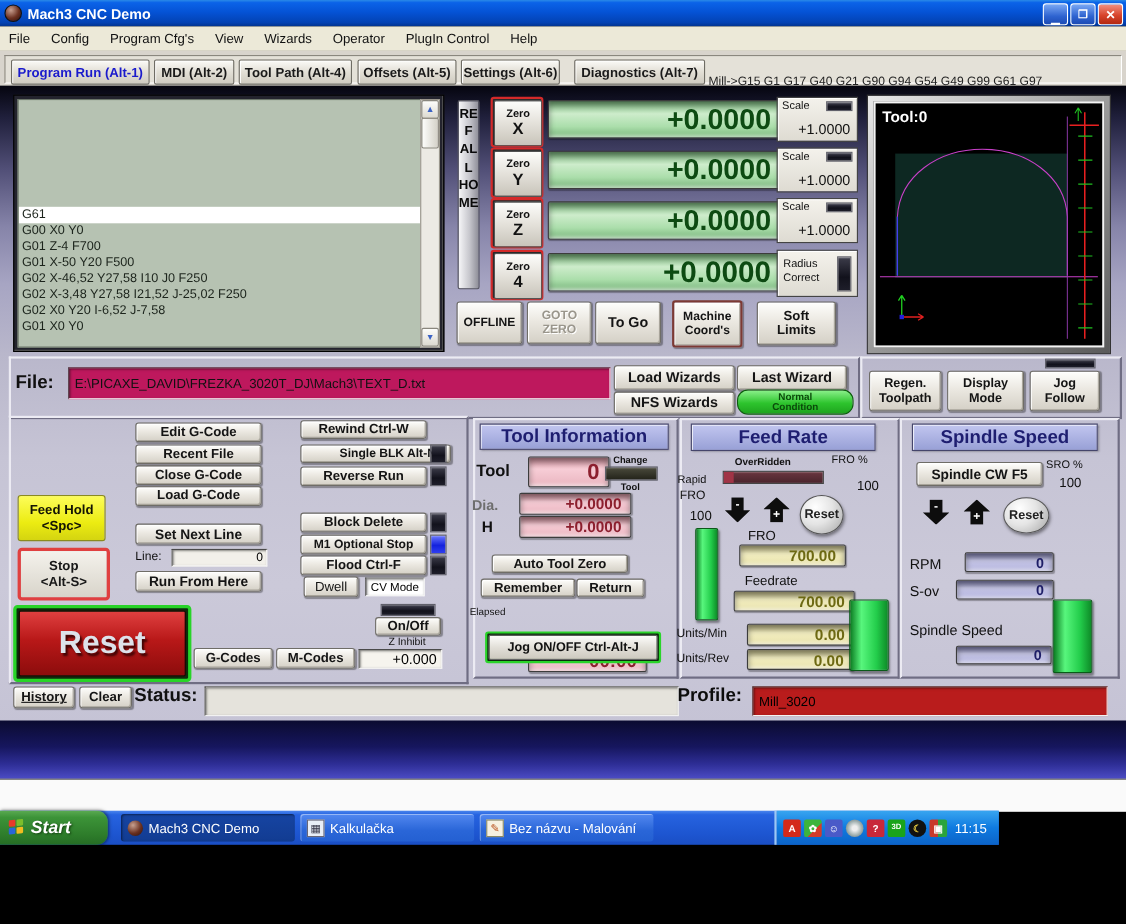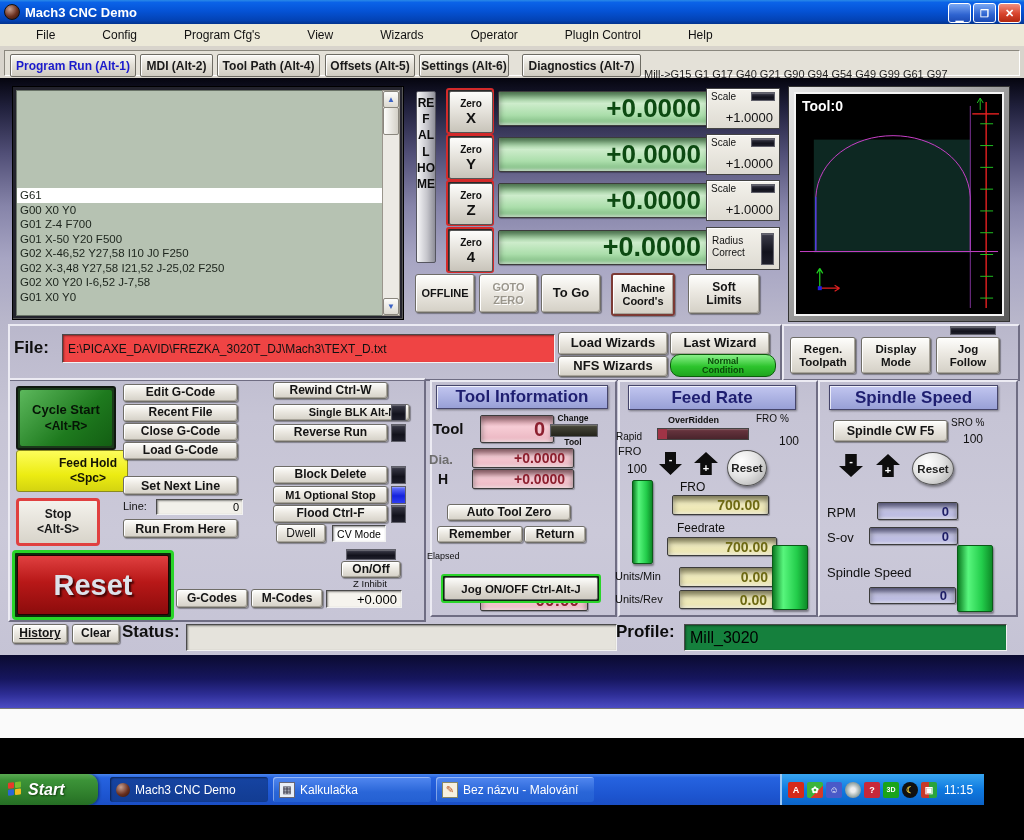--- a/index.html
+++ b/index.html
@@ -14,21 +14,21 @@
   .appicon{width:14px;height:14px;border-radius:50%;margin:0 5px 0 4px;
     background:radial-gradient(circle at 35% 30%,#c8a090,#6a3020 55%,#2a0f08);border:1px solid #111;}
   .winbtns{position:absolute;right:3px;top:3px;display:flex;gap:2px;}
   .wbtn{width:21px;height:18px;border-radius:3px;border:1px solid #fff;
     background:linear-gradient(180deg,#7aa8f4,#2e63d0 60%,#1c4bb4);
     color:#fff;font-size:10px;font-weight:bold;display:flex;align-items:center;justify-content:center;}
   .wbtn.close{background:linear-gradient(180deg,#f09080,#d8442c 55%,#b22810);font-size:11px;}
   .menubar{position:absolute;left:0;top:24px;width:1024px;height:22px;background:#ece9d8;
     border-bottom:1px solid #b8b4a4;display:flex;align-items:center;gap:19px;padding-left:8px;
     font-size:12px;color:#111;}
-  .menubar span{cursor:default;margin-left:28px;}
+  .menubar span{cursor:default;}
   
   .tabstrip{position:absolute;left:0;top:46px;width:1024px;height:32px;background:#d8d4cc;}
   .tabinner{position:absolute;left:4px;top:4px;right:4px;bottom:2px;background:#e4e1d8;
     border:1px solid;border-color:#8a877e #fff #fff #8a877e;}
   .tab{position:absolute;top:54px;height:21px;display:flex;align-items:center;justify-content:center;
     background:linear-gradient(180deg,#fbfaf7,#e4e1d8 45%,#cfcbc0);border:1px solid #6e6c64;border-radius:2px;
     box-shadow:inset 1px 1px 0 #fff;font-size:12px;font-weight:bold;color:#1a1a1a;cursor:pointer;}
   .tab.active{color:#1a1acc;}
   .modes{position:absolute;left:644px;top:68px;font-size:11px;color:#222;}
   
@@ -38,21 +38,21 @@
   .blue-band{position:absolute;left:0;top:655px;width:1024px;height:53px;
     background:linear-gradient(180deg,#0b0b30 0%,#16165e 45%,#2e2e96 75%,#4c4cc4 100%);}
   .white-strip{position:absolute;left:0;top:708px;width:1024px;height:29px;background:#fafafa;border-top:1px solid #777;}
   .panel{position:absolute;border:2px solid;border-color:#ecebf3 #6f6d83 #6f6d83 #ecebf3;}
   
   .btn{position:absolute;display:flex;flex-direction:column;align-items:center;justify-content:center;text-align:center;
     background:linear-gradient(180deg,#fefefc,#ebe8e1 45%,#d4d0c6);border:1px solid #6f6d67;border-radius:3px;
     box-shadow:inset 1px 1px 0 #fff,inset -1px -1px 0 #a8a49a,1px 1px 1px rgba(0,0,0,.35);
     color:#141414;font-weight:bold;cursor:pointer;line-height:1.12;}
   .btn.disabled{color:#9a968c;text-shadow:1px 1px 0 #fff;}
-  .sunken{position:absolute;background:#ef4444;border:1px solid;border-color:#4a4a4a #f2f2f2 #f2f2f2 #4a4a4a;
+  .sunken{position:absolute;background:#be185d;border:1px solid;border-color:#4a4a4a #f2f2f2 #f2f2f2 #4a4a4a;
     box-shadow:inset 1px 1px 2px rgba(0,0,0,.45);display:flex;align-items:center;}
   .led{position:absolute;background:linear-gradient(180deg,#3c3c4a,#12121c 60%,#1e1e2a);
     border:1px solid #60606a;box-shadow:inset 0 1px 1px rgba(255,255,255,.25);}
   .led.blue{background:linear-gradient(180deg,#6a78ff,#1422dd 55%,#2f3ef2);}
   .dro{position:absolute;display:flex;align-items:center;justify-content:flex-end;padding-right:8px;
     font-weight:bold;border:1px solid #3c3c3c;border-radius:2px;
     box-shadow:inset 0 4px 6px rgba(0,0,0,.45),inset 0 -2px 3px rgba(255,255,255,.55),1px 1px 1px rgba(0,0,0,.3);}
   .dro.green{background:linear-gradient(180deg,#7fbf82,#cdeccb 35%,#abdeab 70%,#7ab67d);color:#0d4a12;}
   .dro.pink{background:linear-gradient(180deg,#d895a2,#f7cdd6 40%,#e9b4bf);color:#8c1f2e;}
   .dro.yellow{background:linear-gradient(180deg,#d5cf97,#f4efc2 40%,#e7e1ab);color:#6d6913;}
@@ -94,21 +94,21 @@
     box-shadow:inset 1px 1px 0 #fff;color:#111;}
   .refhome{position:absolute;left:416px;top:91px;width:20px;height:172px;
     background:linear-gradient(90deg,#f6f6f8,#c6c6cc 55%,#8e8e98);border:1px solid #55555f;border-radius:2px;
     font-size:12px;font-weight:bold;color:#0a0a0a;text-align:center;word-break:break-all;line-height:16.2px;padding-top:3px;box-sizing:border-box;}
   
   .tp-frame{position:absolute;left:788px;top:86px;width:222px;height:236px;
     background:linear-gradient(135deg,#e8e8e8,#9a9a9a 50%,#5a5a5a);border:1px solid #333;padding:5px;box-sizing:border-box;}
   .tp-inner{width:100%;height:100%;background:#000;border:2px solid #f4f4f4;box-sizing:border-box;position:relative;}
   .tp-label{position:absolute;left:6px;top:4px;color:#fff;font-weight:bold;font-size:14px;}
   
-  .taskbar{position:absolute;left:0;top:774px;width:984px;height:31px;
+  .taskbar{position:absolute;left:0;top:737px;width:908px;height:31px;
     background:linear-gradient(180deg,#4a86ee 0%,#2663e0 12%,#1d55d0 70%,#1a4ec4 100%);}
   .startbtn{position:absolute;left:0;top:0;width:98px;height:31px;border-radius:0 10px 10px 0;
     background:linear-gradient(180deg,#5aaa52 0%,#3c9338 20%,#2e7d2b 70%,#256d24 100%);
     box-shadow:1px 0 3px rgba(0,0,0,.5);display:flex;align-items:center;gap:5px;padding-left:8px;box-sizing:border-box;
     color:#fff;font-size:16px;font-weight:bold;font-style:italic;text-shadow:1px 1px 2px #14400f;cursor:pointer;}
   .flag{width:15px;height:15px;display:grid;grid-template-columns:6px 6px;grid-template-rows:6px 6px;gap:1px;transform:skewY(-6deg);}
   .flag i{border-radius:1px;}
   .taskbtn{position:absolute;top:3px;height:25px;width:158px;border-radius:3px;display:flex;align-items:center;gap:5px;
     padding-left:6px;box-sizing:border-box;color:#fff;font-size:12px;cursor:pointer;overflow:hidden;white-space:nowrap;}
   .taskbtn.active{background:linear-gradient(180deg,#1644a2,#123c92);box-shadow:inset 1px 1px 2px rgba(0,0,0,.5);}
@@ -297,30 +297,23 @@
     </div>
   <div class="btn" style="left:861px;top:337px;width:68px;height:35px;font-size:11.5px;">
       <span style="width:50px;">Display Mode</span>
     </div>
   <div class="btn" style="left:936px;top:337px;width:62px;height:35px;font-size:11.5px;">
       <span style="width:44px;">Jog Follow</span>
     </div>
 
   <div class="panel" style="left:8px;top:378px;width:414px;height:240px;"></div>
 
-  <div class="abs" style="left:16px;top:386px;width:92px;height:56px;border:2px solid #101810;border-radius:3px;padding:2px;background:#1a3a1a;">
-    <div style="width:100%;height:100%;border-radius:2px;background:linear-gradient(135deg,#5cb85c,#1e7a1e 60%,#135e13);
-         display:flex;flex-direction:column;align-items:center;justify-content:center;color:#061406;font-weight:bold;font-size:13px;line-height:1.25;box-sizing:border-box;">
-      <span>Cycle Start</span>
-        <span style="font-size:12px;">&lt;Alt-R&gt;</span>
-      </div>
-    </div>
   <div class="abs" style="left:16px;top:450px;width:78px;height:40px;border:1px solid #8a8a20;border-radius:3px;
        background:linear-gradient(180deg,#fdfd5a,#ecec12 60%,#d4d410);display:flex;flex-direction:column;align-items:center;justify-content:center;
-       color:#141404;font-weight:bold;font-size:12px;line-height:1.25;padding-left:32px;">
+       color:#141404;font-weight:bold;font-size:12px;line-height:1.25;">
     <span>Feed Hold</span>
       <span>&lt;Spc&gt;</span>
     </div>
   <div class="abs" style="left:16px;top:498px;width:78px;height:42px;border:3px solid #e04040;border-radius:4px;
        background:linear-gradient(180deg,#f4f2ec,#d8d4ca);display:flex;flex-direction:column;align-items:center;justify-content:center;
        color:#181818;font-weight:bold;font-size:12px;line-height:1.25;">
     <span>Stop</span>
       <span>&lt;Alt-S&gt;</span>
     </div>
 
@@ -433,21 +426,21 @@
   <div class="dro lav" style="left:869px;top:527px;width:79px;height:16px;font-size:13px;">0</div>
   <div class="lbl" style="left:827px;top:565px;font-size:13px;font-weight:normal;">Spindle Speed</div>
   <div class="dro lav" style="left:869px;top:587px;width:77px;height:15px;font-size:13px;">0</div>
   <div class="slider" style="left:957px;top:545px;width:34px;height:65px;"></div>
 
   <div class="btn" style="left:12px;top:624px;width:54px;height:18px;font-size:12px;text-decoration:underline;">History</div>
   <div class="btn" style="left:72px;top:624px;width:46px;height:18px;font-size:12px;">Clear</div>
   <div class="lbl" style="left:122px;top:622px;font-size:17px;">Status:</div>
   <div class="sunken" style="left:186px;top:624px;width:424px;height:25px;background:#e5e3dc;font-size:12px;padding-left:5px;"></div>
   <div class="lbl" style="left:616px;top:622px;font-size:17px;color:#0c0c0c;">Profile:</div>
-  <div class="sunken" style="left:684px;top:624px;width:316px;height:25px;background:#15803d;font-size:16px;padding-left:5px;">Mill_3020</div>
+  <div class="sunken" style="left:684px;top:624px;width:316px;height:25px;background:#b91c1c;font-size:12px;padding-left:5px;">Mill_3020</div>
 
   <div class="taskbar">
     <div class="startbtn">
       <span class="flag">
         <i style="background:#e83a2a;"></i>
           <i style="background:#7cbe2c;"></i>
           <i style="background:#2a66d8;"></i>
           <i style="background:#f2bc20;"></i>
         </span>
       <span>Start</span>

